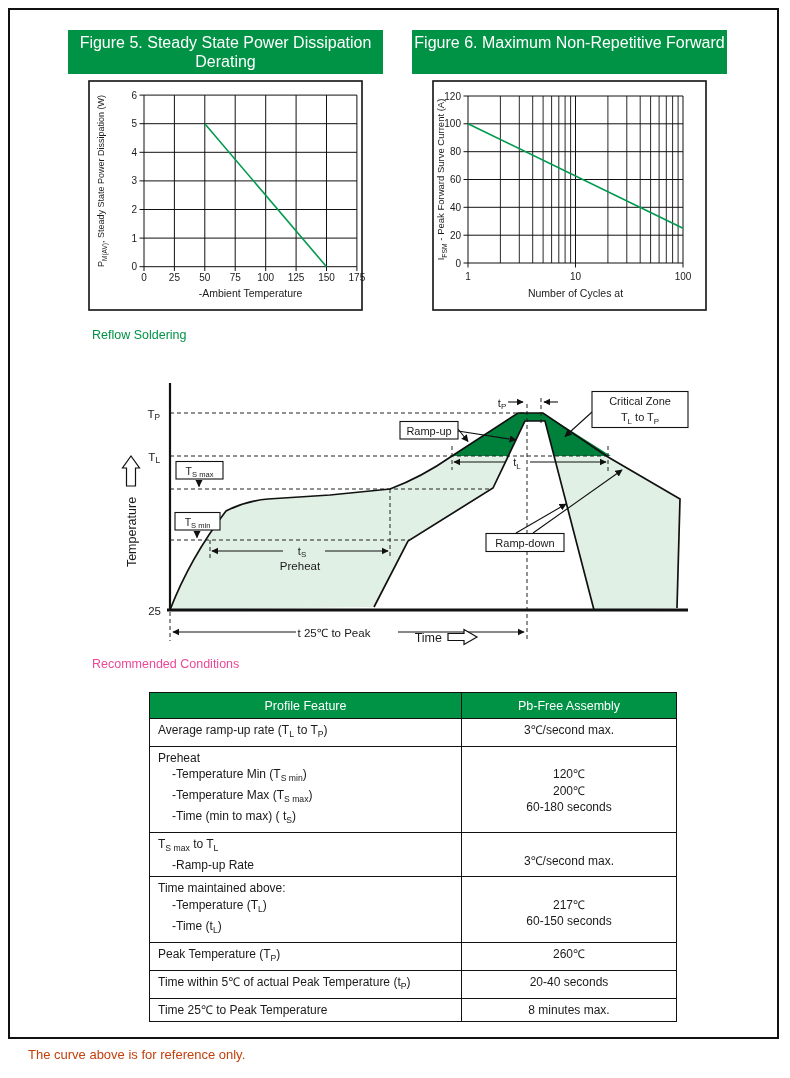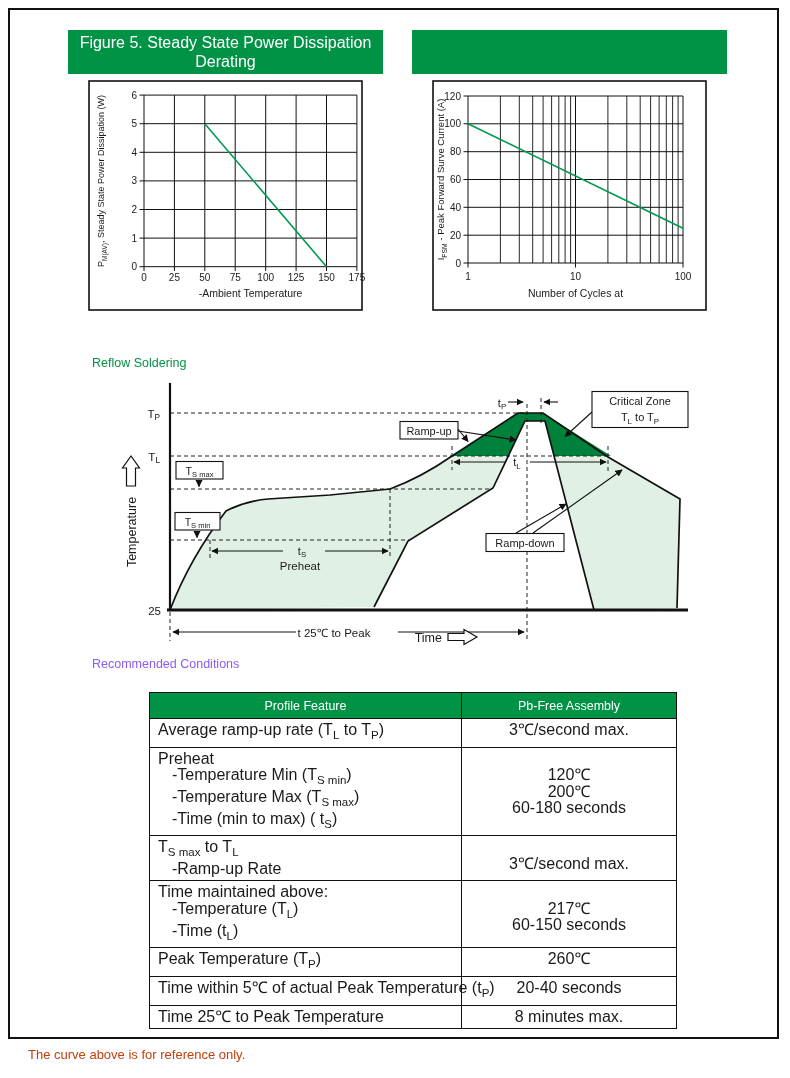--- a/index.html
+++ b/index.html
@@ -4,46 +4,47 @@
 <style>
   html,body{margin:0;padding:0;background:#fff;}
   body{font-family:"Liberation Sans",sans-serif;color:#1a1a1a;}
   #page{position:relative;width:790px;height:1078px;background:#fff;overflow:hidden;}
   #border-frame{position:absolute;left:8px;top:8px;width:771px;height:1031px;border:2px solid #111;box-sizing:border-box;}
   .fig-title{position:absolute;width:315px;height:44px;color:#fff;font-size:16px;line-height:19px;text-align:center;padding-top:3px;box-sizing:border-box;}
   #fig5-title{left:68px;top:30px;}
   #fig6-title{left:412px;top:30px;}
   .abs{position:absolute;}
   svg text{font-family:"Liberation Sans",sans-serif;fill:#1a1a1a;}
-  #reflow-heading{position:absolute;left:92px;top:356px;font-size:12.5px;}
-  #recommended-heading{position:absolute;left:92px;top:657px;font-size:12.5px;color:#8b5cf6;}
+  #reflow-heading{position:absolute;left:92px;top:328px;font-size:12.5px;}
+  #recommended-heading{position:absolute;left:92px;top:657px;font-size:12.5px;color:#ec4899;}
   #footer-note{position:absolute;left:28px;top:1047px;font-size:13px;color:#c2410c;}
   table#cond-table{position:absolute;left:149px;top:692px;width:527px;border-collapse:collapse;table-layout:fixed;}
   #cond-table th{font-size:12.5px;font-weight:400;color:#fff;height:23px;border:1.2px solid #111;}
-  #cond-table td{font-size:16px;border:1.2px solid #111;padding:3px 0;vertical-align:top;}
+  #cond-table td{font-size:12px;border:1.2px solid #111;padding:3px 0;vertical-align:top;}
   #cond-table td.feat{padding-left:8px;}
   #cond-table td.val{text-align:center;}
   #cond-table .ln{line-height:16.5px;min-height:16.5px;white-space:nowrap;}
   #cond-table .ind{padding-left:14px;}
   #cond-table col.c1{width:312px;}
   #cond-table col.c2{width:215px;}
   sub{font-size:0.72em;}
 </style>
 </head>
 <body>
 
 <div id="page">
   <div id="border-frame"></div>
 
   <div id="fig5-title" class="fig-title" style="background-color: rgb(0, 146, 69);">
     <div>Figure 5. Steady State Power Dissipation Derating</div>
     <div>Curve</div>
   </div>
 
   <div id="fig6-title" class="fig-title" style="background-color: rgb(0, 146, 69);">
+    <div>Figure 6. Maximum Non-Repetitive Forward</div>
   </div>
 
   <svg class="abs" style="left:80px;top:76px;" width="292" height="240" viewBox="80 76 292 240">
     <rect x="89" y="81" width="273" height="229" fill="#fff" stroke="#111" stroke-width="1.6"></rect>
     <path stroke="#111" stroke-width="1" fill="none" d="M144,95.1V266.7M174.4,95.1V266.7M204.8,95.1V266.7M235.2,95.1V266.7M265.7,95.1V266.7M296.1,95.1V266.7M326.5,95.1V266.7M356.9,95.1V266.7M144,95.1H356.9M144,123.7H356.9M144,152.3H356.9M144,180.9H356.9M144,209.5H356.9M144,238.1H356.9M144,266.7H356.9"></path>
     <path stroke="#111" stroke-width="1" fill="none" d="M139.5,95.1H144M139.5,123.7H144M139.5,152.3H144M139.5,180.9H144M139.5,209.5H144M139.5,238.1H144M139.5,266.7H144M144,266.7V271M174.4,266.7V271M204.8,266.7V271M235.2,266.7V271M265.7,266.7V271M296.1,266.7V271M326.5,266.7V271M356.9,266.7V271"></path>
     <polyline points="204.8,123.7 326.5,266.7" fill="none" stroke-width="1.6" stroke="#009A4E"></polyline>
     <g font-size="10">
       <text x="137" y="270.2" text-anchor="end">0</text>
       <text x="137" y="241.6" text-anchor="end">1</text>

